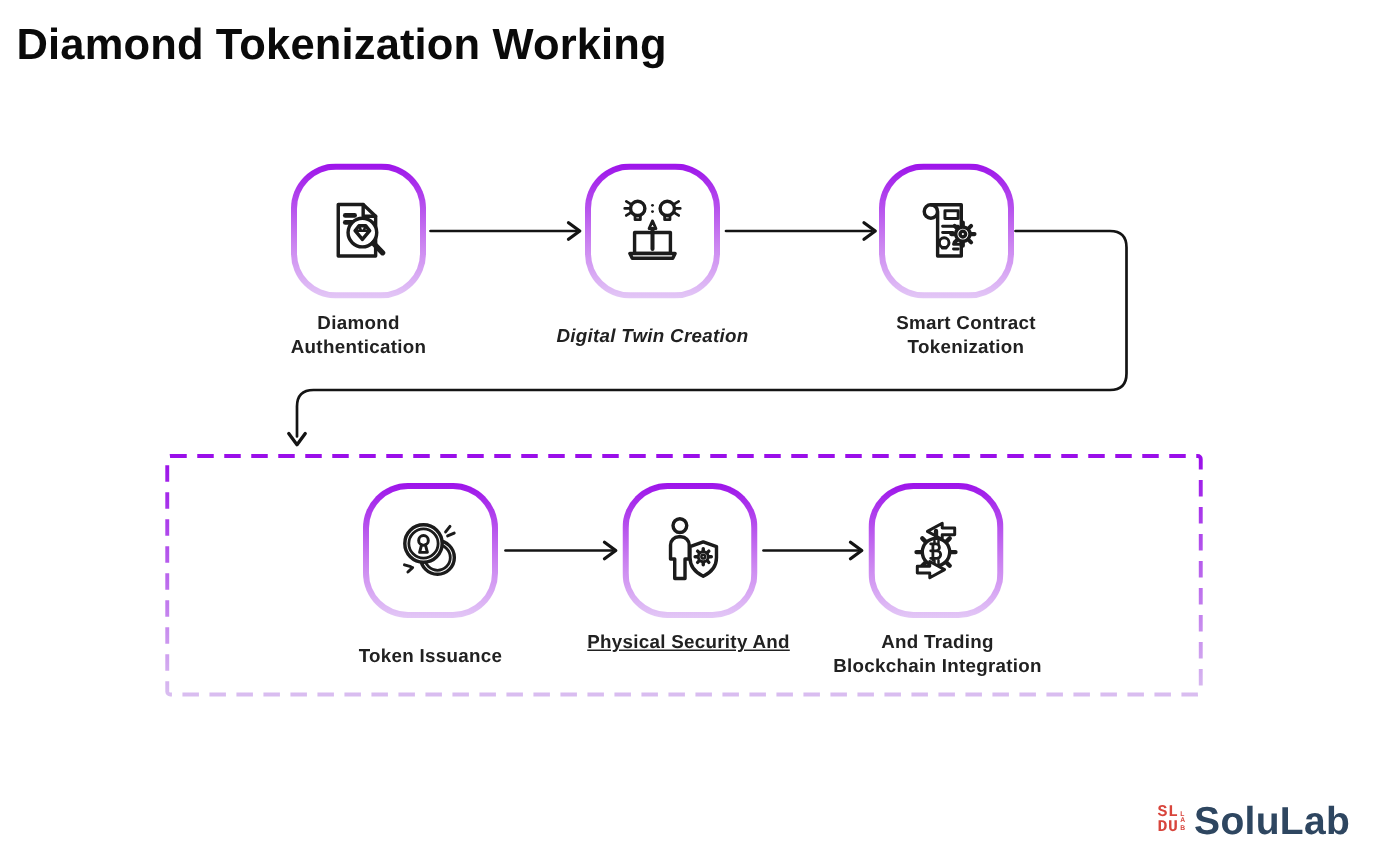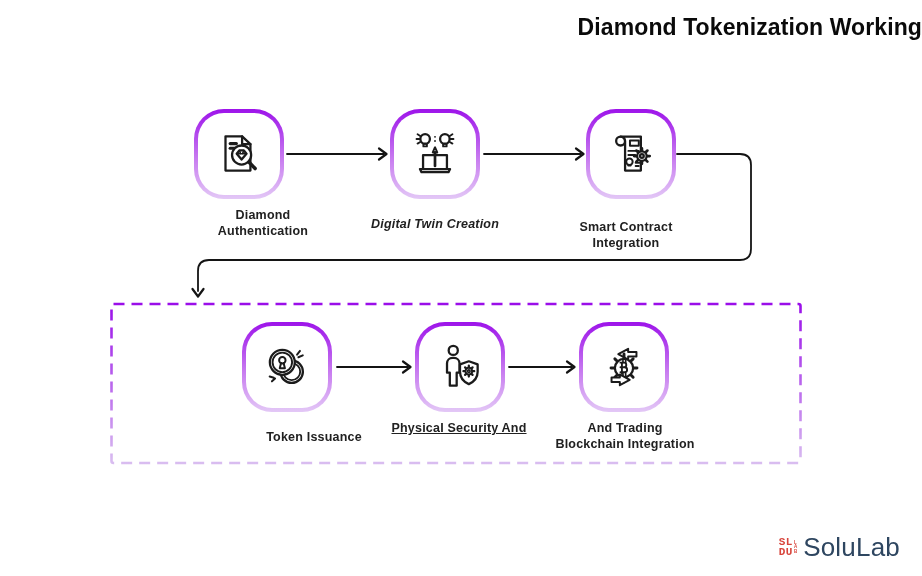--- a/index.html
+++ b/index.html
@@ -2,22 +2,22 @@
 <html><head>
 <meta charset="utf-8">
 <style>
   * { margin:0; padding:0; box-sizing:border-box; }
   html,body { background:#ffffff; }
   .canvas {
     position:relative; width:922px; height:576px; background:#ffffff;
     font-family:"Liberation Sans", sans-serif; overflow:hidden;
   }
   .title {
-    position:absolute; top:14px; left:0; right:0; text-align:right;
-    font-size:23px; font-weight:800; color:#0a0a0a; letter-spacing:0.1px;
+    position:absolute; top:14px; left:0; right:0; text-align:left;
+    font-size:29px; font-weight:800; color:#0a0a0a; letter-spacing:0.1px;padding-left:11px;
   }
   .overlay { position:absolute; left:0; top:0; width:922px; height:576px; pointer-events:none; }
   .card {
     position:absolute; width:90px; height:90px; border-radius:30px;
     border:4px solid transparent;
     background:
       linear-gradient(#ffffff,#ffffff) padding-box,
       linear-gradient(180deg,#9d13ea 0%, #c87bf0 55%, #e3c8f6 100%) border-box;
     display:flex; align-items:center; justify-content:center;
   }
@@ -27,21 +27,21 @@
     font-size:12.5px; font-weight:700; color:#212121; line-height:1.28;
     letter-spacing:0.2px; white-space:nowrap;
   }
   .logo {
     position:absolute; right:22px; bottom:13px;
     display:flex; align-items:center; gap:6px;
   }
   .logo-mark { display:flex; align-items:center; gap:1px; color:#d8453c; }
   .logo-mark-main { font-weight:700; font-size:11px; line-height:0.86; letter-spacing:0.5px; font-family:"Liberation Mono", monospace; }
   .logo-mark-side { display:flex; flex-direction:column; font-size:4.5px; line-height:1; font-weight:700; }
-  .logo-text { font-size:26px; color:#2e4660; font-weight:400; letter-spacing:0.2px; }
+  .logo-text { font-size:26px; color:#2e4660; font-weight:700; letter-spacing:0.2px; }
 </style>
 </head>
 <body>
 
 <div class="canvas">
 
   <div class="title">Diamond Tokenization Working</div>
 
   <svg class="overlay" viewBox="0 0 922 576">
     <defs>
@@ -148,32 +148,32 @@
       <g stroke-width="2.8">
         <path d="M26,13.5 v3 M26,37.5 v3 M13.5,27 h3 M35.5,27 h3 M17.2,18.2 l2.1,2.1 M32.7,33.7 l2.1,2.1 M34.8,18.2 l-2.1,2.1 M19.3,33.7 l-2.1,2.1"></path>
       </g>
       <circle cx="26" cy="27" r="8.8" fill="#ffffff"></circle>
       <path d="M24,21.8 V32.2 M22.6,21.8 h3.4 a2.2,2.2 0 0 1 0,4.4 h-3.4 M22.6,26.2 h4 a2.4,2.4 0 0 1 0,4.8 h-4" stroke-width="1.8"></path>
       <path d="M25,19.8 v2 M27.6,19.8 v2 M25,32.2 v2 M27.6,32.2 v2" stroke-width="1.6"></path>
       <path d="M22,43.5 v-3 h-8 v-4.4 h8 v-3 l9.5,5.2 Z" fill="#ffffff" stroke-width="1.9"></path>
     </svg>
   </div>
 
-  <div class="label" style="left:239px; top:207px;margin-left:24px;">
+  <div class="label" style="left:239px; top:207px;">
     <div>Diamond</div>
     <div>Authentication</div>
   </div>
   <div class="label" style="left:435px; top:216px;font-style:italic;">
     <div>Digital Twin Creation</div>
   </div>
-  <div class="label" style="left:626px; top:207px;margin-top:12px;">
+  <div class="label" style="left:644px; top:207px;">
     <div>Smart Contract</div>
-    <div>Integration</div>
+    <div>Tokenization</div>
   </div>
-  <div class="label" style="left:287px; top:429px;margin-left:27px;">
+  <div class="label" style="left:287px; top:429px;">
     <div>Token Issuance</div>
   </div>
   <div class="label" style="left:459px; top:420px;text-decoration:underline;">
     <div>Physical Security And</div>
   </div>
   <div class="label" style="left:625px; top:420px;">
     <div>And Trading</div>
     <div>Blockchain Integration</div>
   </div>
 

